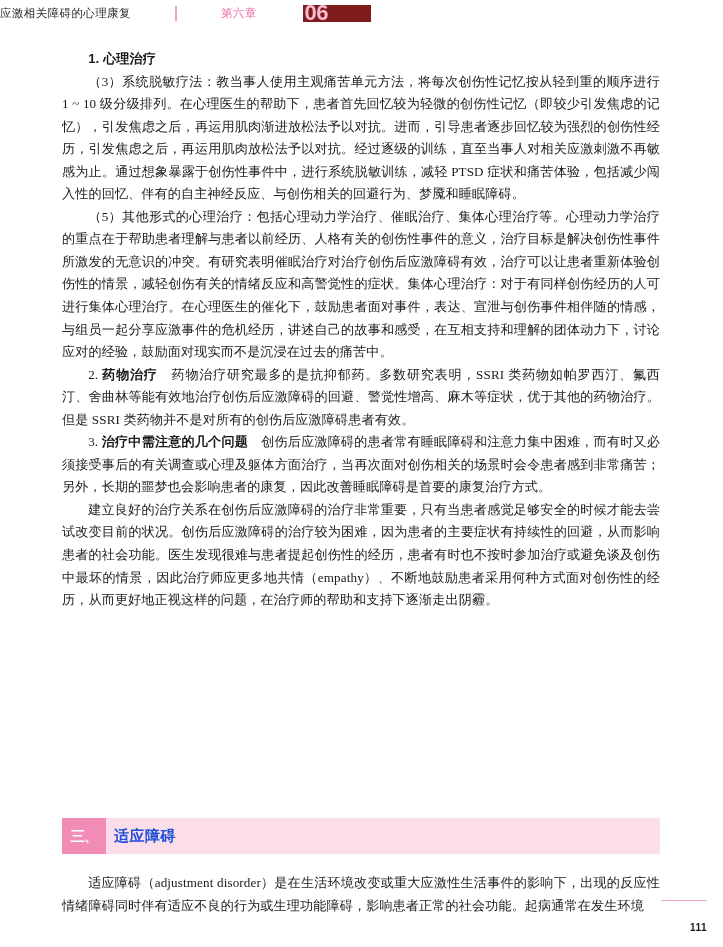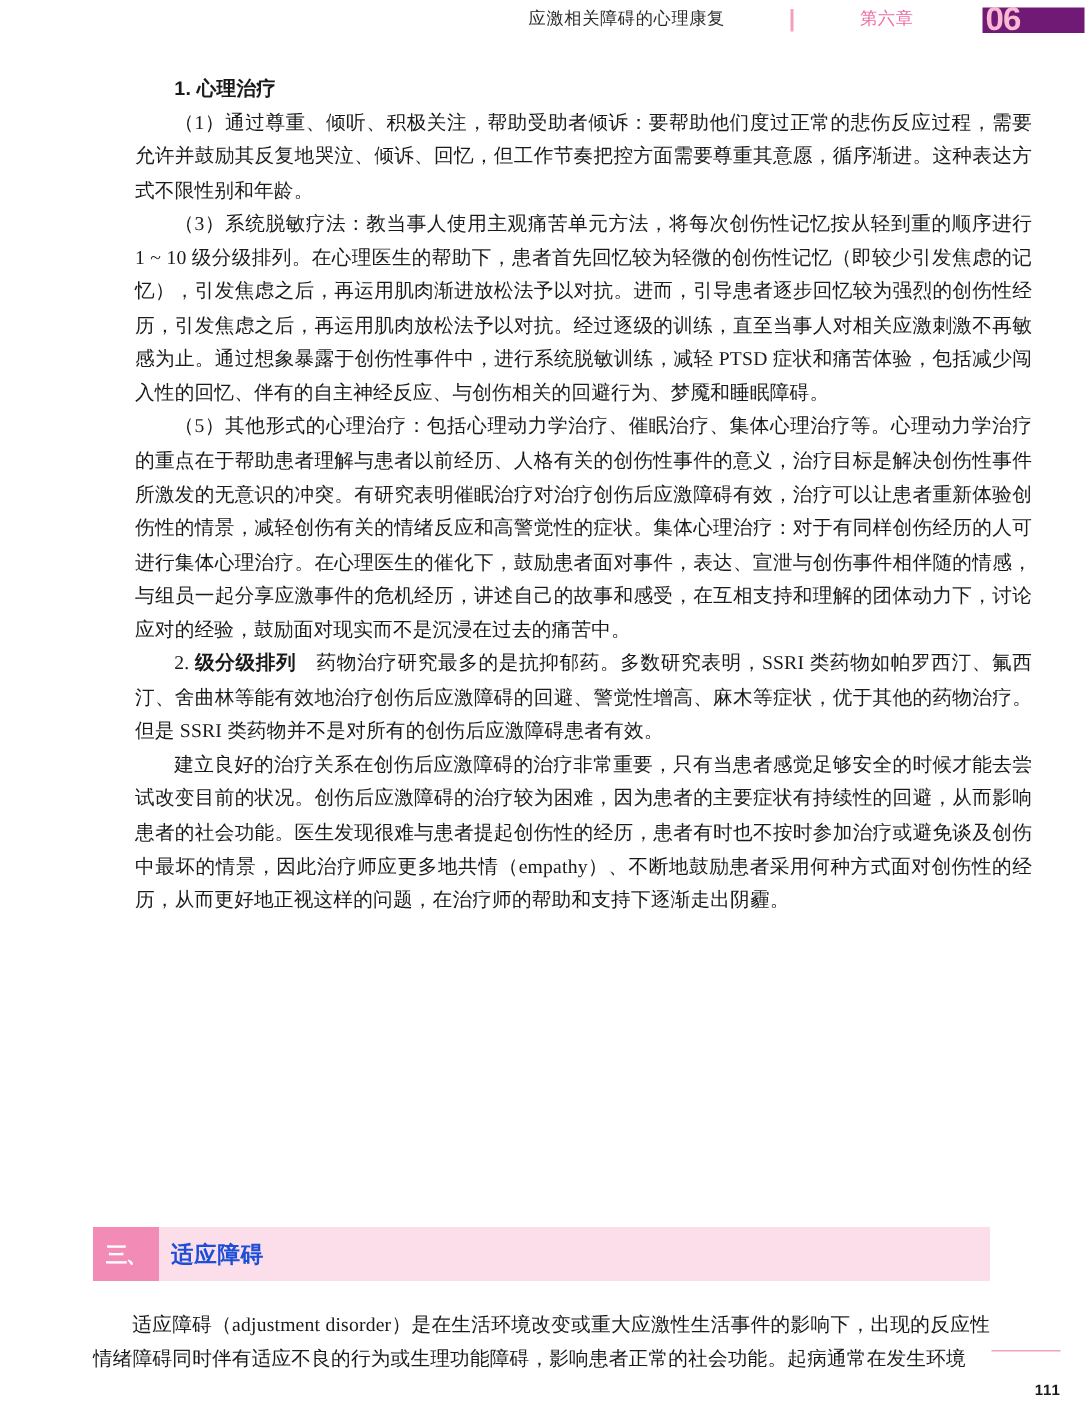--- a/index.html
+++ b/index.html
@@ -18,21 +18,20 @@
 
   
   .running-head {
     position: absolute;
     top: 0;
     left: 0;
     right: 0;
     height: 26px;
     display: flex;
     align-items: center;
-    justify-content: flex-end;
     gap: 32px;
   }
   .rh-title {
     font-family: "Liberation Sans", "DejaVu Sans", sans-serif;
     font-size: 11.5px;
     color: #2b2b2b;
     letter-spacing: 0.4px;
     padding-right: 12px;
     line-height: 26px;
   }
@@ -46,42 +45,41 @@
     font-family: Liberation Sans, sans-serif;
     font-size: 11.5px;
     color: #ef6aa0;
     letter-spacing: 0.4px;
     padding-right: 14px;
     line-height: 26px;
   }
   .rh-number-box {
     width: 68px;
     height: 17px;
-    background: #701a75;
+    background: #7f1d1d;
     display: flex;
     align-items: center;
     justify-content: flex-start;
   }
   .rh-number {
     font-family: "Liberation Sans", "DejaVu Sans", sans-serif;
     font-size: 22px;
     font-weight: bold;
     color: #f9b9d3;
     line-height: 26px;
     padding-left: 2px;
     letter-spacing: -0.5px;
   }
 
   
   .content {
     position: absolute;
     top: 48px;
     left: 62px;
     width: 598px;
-    margin-left: 28px;
   }
   p.para {
     margin: 0;
     font-size: 13.1px;
     line-height: 22.55px;
     text-align: justify;
     text-justify: inter-ideograph;
     text-indent: 2em;
     letter-spacing: 0.01em;
   }
@@ -168,28 +166,30 @@
     <span class="rh-number">06</span>
   </div>
 </div>
 
 <div class="content">
 
   <p class="para">
     <span class="sub-head">1. 心理治疗</span>
   </p>
 
-  <p class="para">（1）通过尊重、倾听、积极关注，帮助受助者倾诉：要帮助他们度过正常的悲伤反应过程，需要允许并鼓励其反复地哭泣、倾诉、回忆，但工作节奏把控方面需要尊重其意愿，循序渐进。这种表达方式不限性别和年龄。</p>
   <p class="para">（3）系统脱敏疗法：教当事人使用主观痛苦单元方法，将每次创伤性记忆按从轻到重的顺序进行 1 ~ 10 级分级排列。在心理医生的帮助下，患者首先回忆较为轻微的创伤性记忆（即较少引发焦虑的记忆），引发焦虑之后，再运用肌肉渐进放松法予以对抗。进而，引导患者逐步回忆较为强烈的创伤性经历，引发焦虑之后，再运用肌肉放松法予以对抗。经过逐级的训练，直至当事人对相关应激刺激不再敏感为止。通过想象暴露于创伤性事件中，进行系统脱敏训练，减轻 PTSD 症状和痛苦体验，包括减少闯入性的回忆、伴有的自主神经反应、与创伤相关的回避行为、梦魇和睡眠障碍。</p>
   <p class="para">（5）其他形式的心理治疗：包括心理动力学治疗、催眠治疗、集体心理治疗等。心理动力学治疗的重点在于帮助患者理解与患者以前经历、人格有关的创伤性事件的意义，治疗目标是解决创伤性事件所激发的无意识的冲突。有研究表明催眠治疗对治疗创伤后应激障碍有效，治疗可以让患者重新体验创伤性的情景，减轻创伤有关的情绪反应和高警觉性的症状。集体心理治疗：对于有同样创伤经历的人可进行集体心理治疗。在心理医生的催化下，鼓励患者面对事件，表达、宣泄与创伤事件相伴随的情感，与组员一起分享应激事件的危机经历，讲述自己的故事和感受，在互相支持和理解的团体动力下，讨论应对的经验，鼓励面对现实而不是沉浸在过去的痛苦中。</p>
 
   <p class="para">
-    <span class="num-label">2. </span><span class="sub-head">级分级排列</span><span>　药物治疗研究最多的是抗抑郁药。多数研究表明，SSRI 类药物如帕罗西汀、氟西汀、舍曲林等能有效地治疗创伤后应激障碍的回避、警觉性增高、麻木等症状，优于其他的药物治疗。但是 SSRI 类药物并不是对所有的创伤后应激障碍患者有效。</span>
+    <span class="num-label">2. </span><span class="sub-head">药物治疗</span><span>　药物治疗研究最多的是抗抑郁药。多数研究表明，SSRI 类药物如帕罗西汀、氟西汀、舍曲林等能有效地治疗创伤后应激障碍的回避、警觉性增高、麻木等症状，优于其他的药物治疗。但是 SSRI 类药物并不是对所有的创伤后应激障碍患者有效。</span>
   </p>
 
+  <p class="para">
+    <span class="num-label">3. </span><span class="sub-head">治疗中需注意的几个问题</span><span>　创伤后应激障碍的患者常有睡眠障碍和注意力集中困难，而有时又必须接受事后的有关调查或心理及躯体方面治疗，当再次面对创伤相关的场景时会令患者感到非常痛苦；另外，长期的噩梦也会影响患者的康复，因此改善睡眠障碍是首要的康复治疗方式。</span>
+  </p>
 
   <p class="para">建立良好的治疗关系在创伤后应激障碍的治疗非常重要，只有当患者感觉足够安全的时候才能去尝试改变目前的状况。创伤后应激障碍的治疗较为困难，因为患者的主要症状有持续性的回避，从而影响患者的社会功能。医生发现很难与患者提起创伤性的经历，患者有时也不按时参加治疗或避免谈及创伤中最坏的情景，因此治疗师应更多地共情（empathy）、不断地鼓励患者采用何种方式面对创伤性的经历，从而更好地正视这样的问题，在治疗师的帮助和支持下逐渐走出阴霾。</p>
 </div>
 
 <div class="section-band">
   <div class="band-marker">三、</div>
   <div class="band-title">适应障碍</div>
 </div>
 
 <div class="tail">

